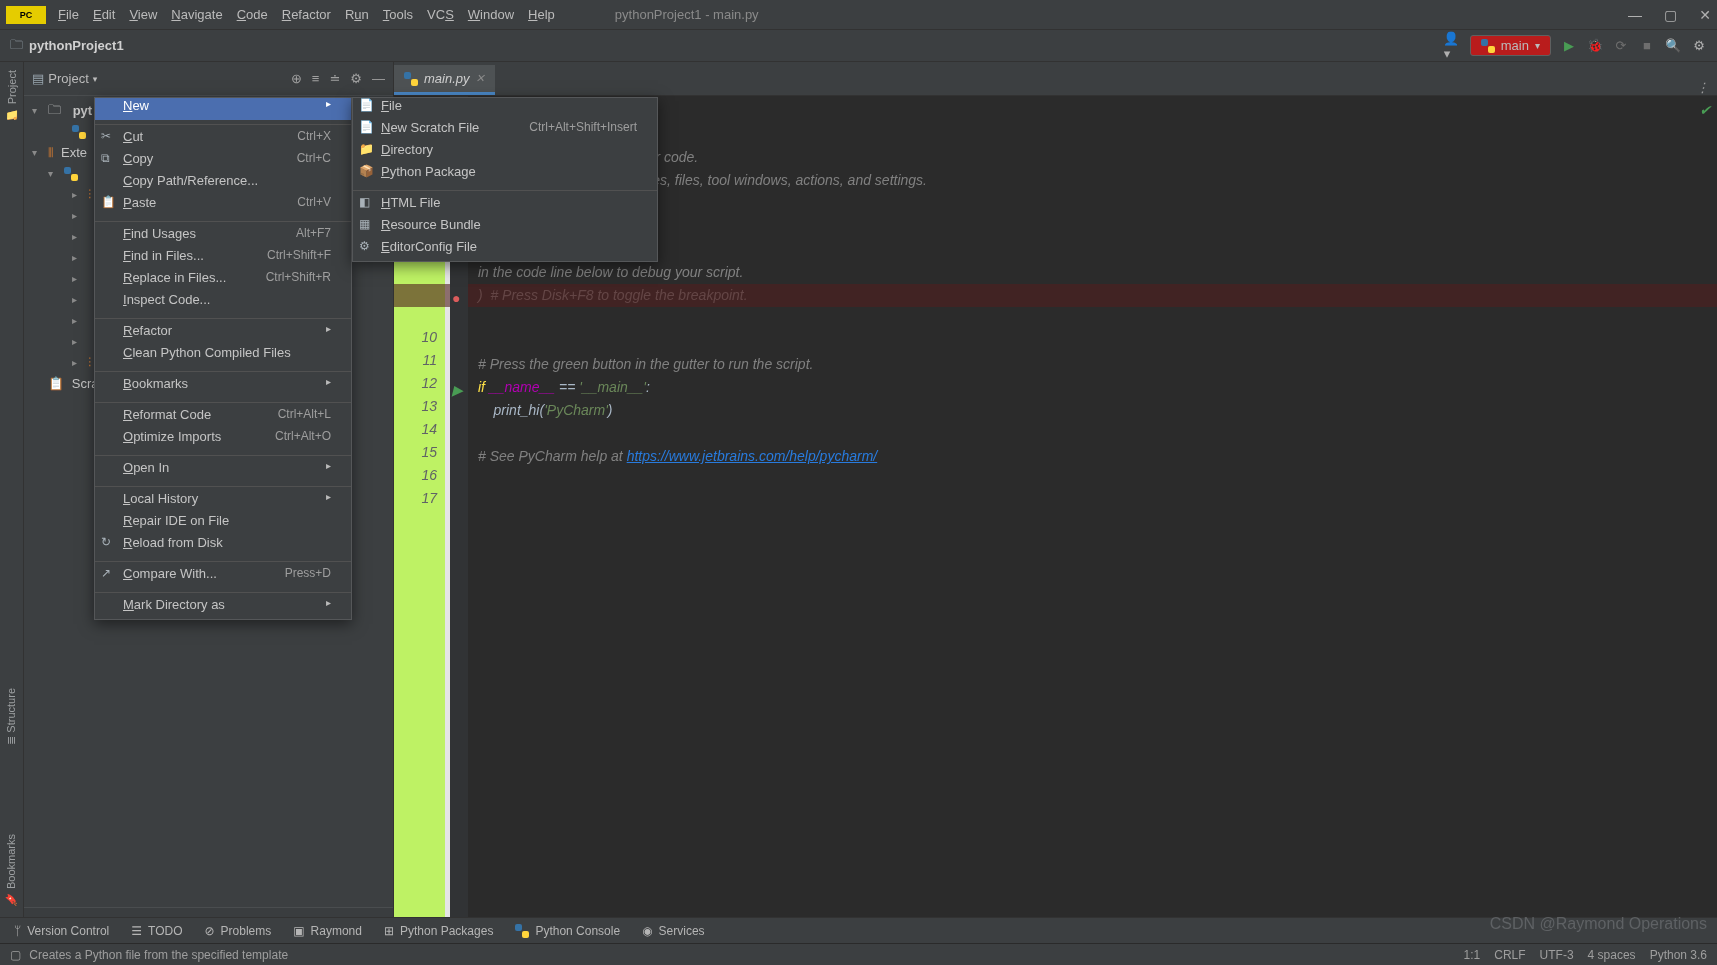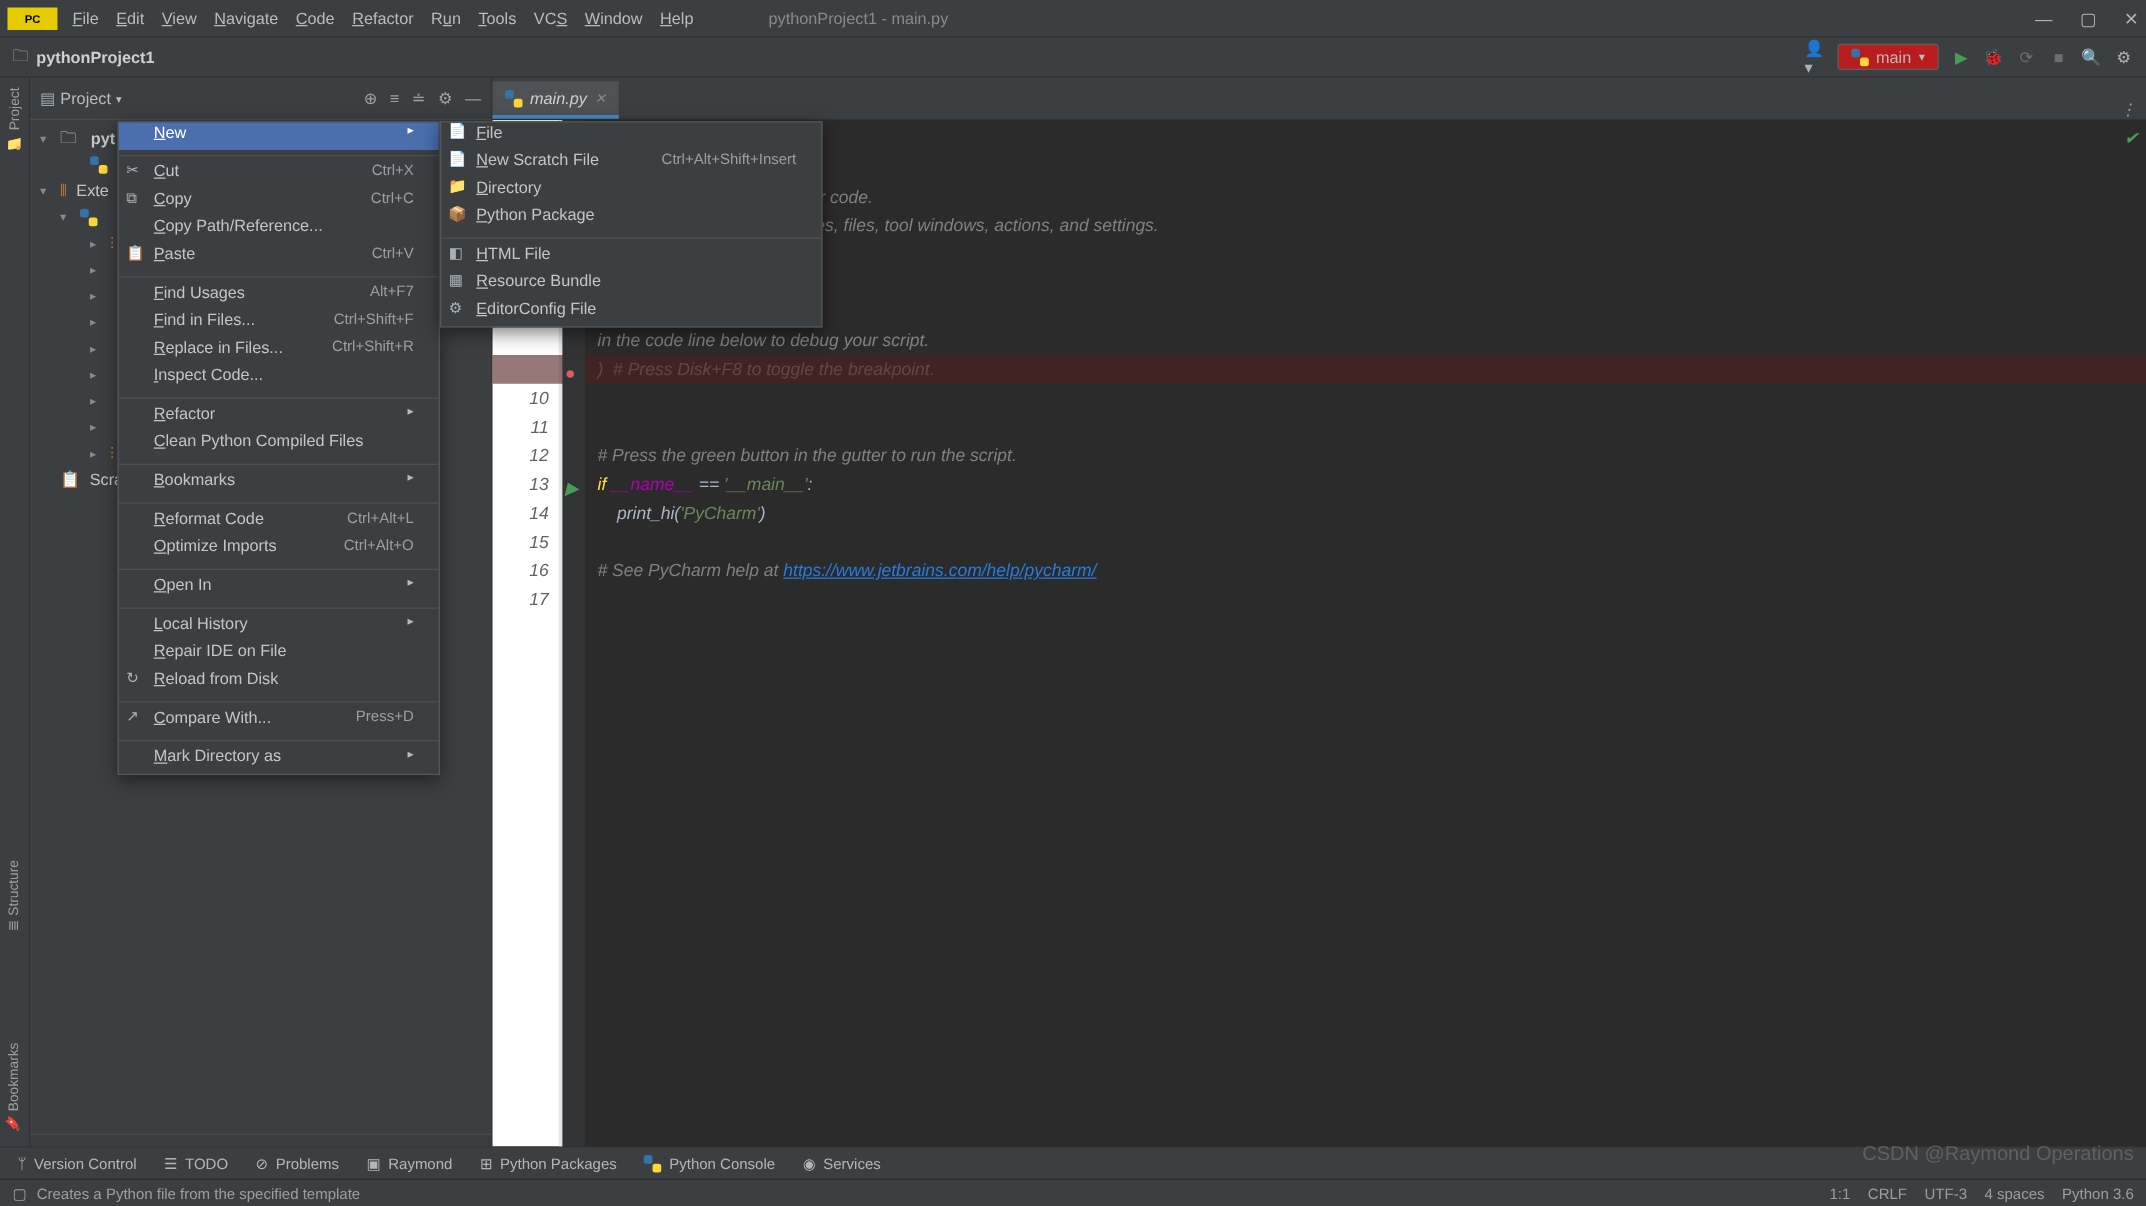--- a/index.html
+++ b/index.html
@@ -32,21 +32,21 @@
 .tree-row { display:flex; align-items:center; height:21px; padding-left:8px; gap:4px; }
 .tree-row .chev { width:12px; font-size:10px; color:#8a8a8a; }
 .tree-indent1 { padding-left: 24px; }
 .tree-indent2 { padding-left: 48px; }
 
 .editor-area { flex:1; background:#2b2b2b; display:flex; flex-direction:column; position:relative;font-style:italic; }
 .tab-bar { height: 34px; background:#3c3f41; display:flex; align-items:flex-end; border-bottom:1px solid #323232; }
 .file-tab { height: 30px; padding: 0 10px; display:flex; align-items:center; gap:6px; border-bottom: 3px solid #4a88c7; background:#4e5254; color:#cfcfcf; }
 .tab-bar .more { margin-left:auto; padding:0 8px; color:#9e9e9e; }
 .code-wrap { flex:1; display:flex; font-family: "JetBrains Mono","Consolas",monospace; font-size:14px; position:relative; }
-.gutter { width:56px; background:#ffffff; color:#606366; text-align:right; padding:4px 8px 0 0; line-height:23px; border-right:3px solid #e5e5e5; }
+.gutter { width:56px; background:#bef264; color:#606366; text-align:right; padding:4px 8px 0 0; line-height:23px; border-right:5px solid #e5e5e5;margin-top:19px; }
 .run-gutter { width:18px; background:#313335; padding-top:4px; line-height:23px; position:relative; }
 .code { flex:1; padding:4px 0 0 10px; line-height:23px; white-space:pre; color:#a9b7c6; }
 .c-comment { color:#808080; }
 .c-kw { color:#fde047;margin-top:16px; }
 .c-str { color:#6a8759; }
 .c-dunder { color:#b200b2; }
 .c-link { color:#287bde; text-decoration: underline; }
 .bp-row { position:absolute; left:0; right:0; height:23px; background:rgba(80,30,30,0.6); pointer-events:none; }
 .check-icon { position:absolute; right:6px; top:6px; color:#499c54; }
 

